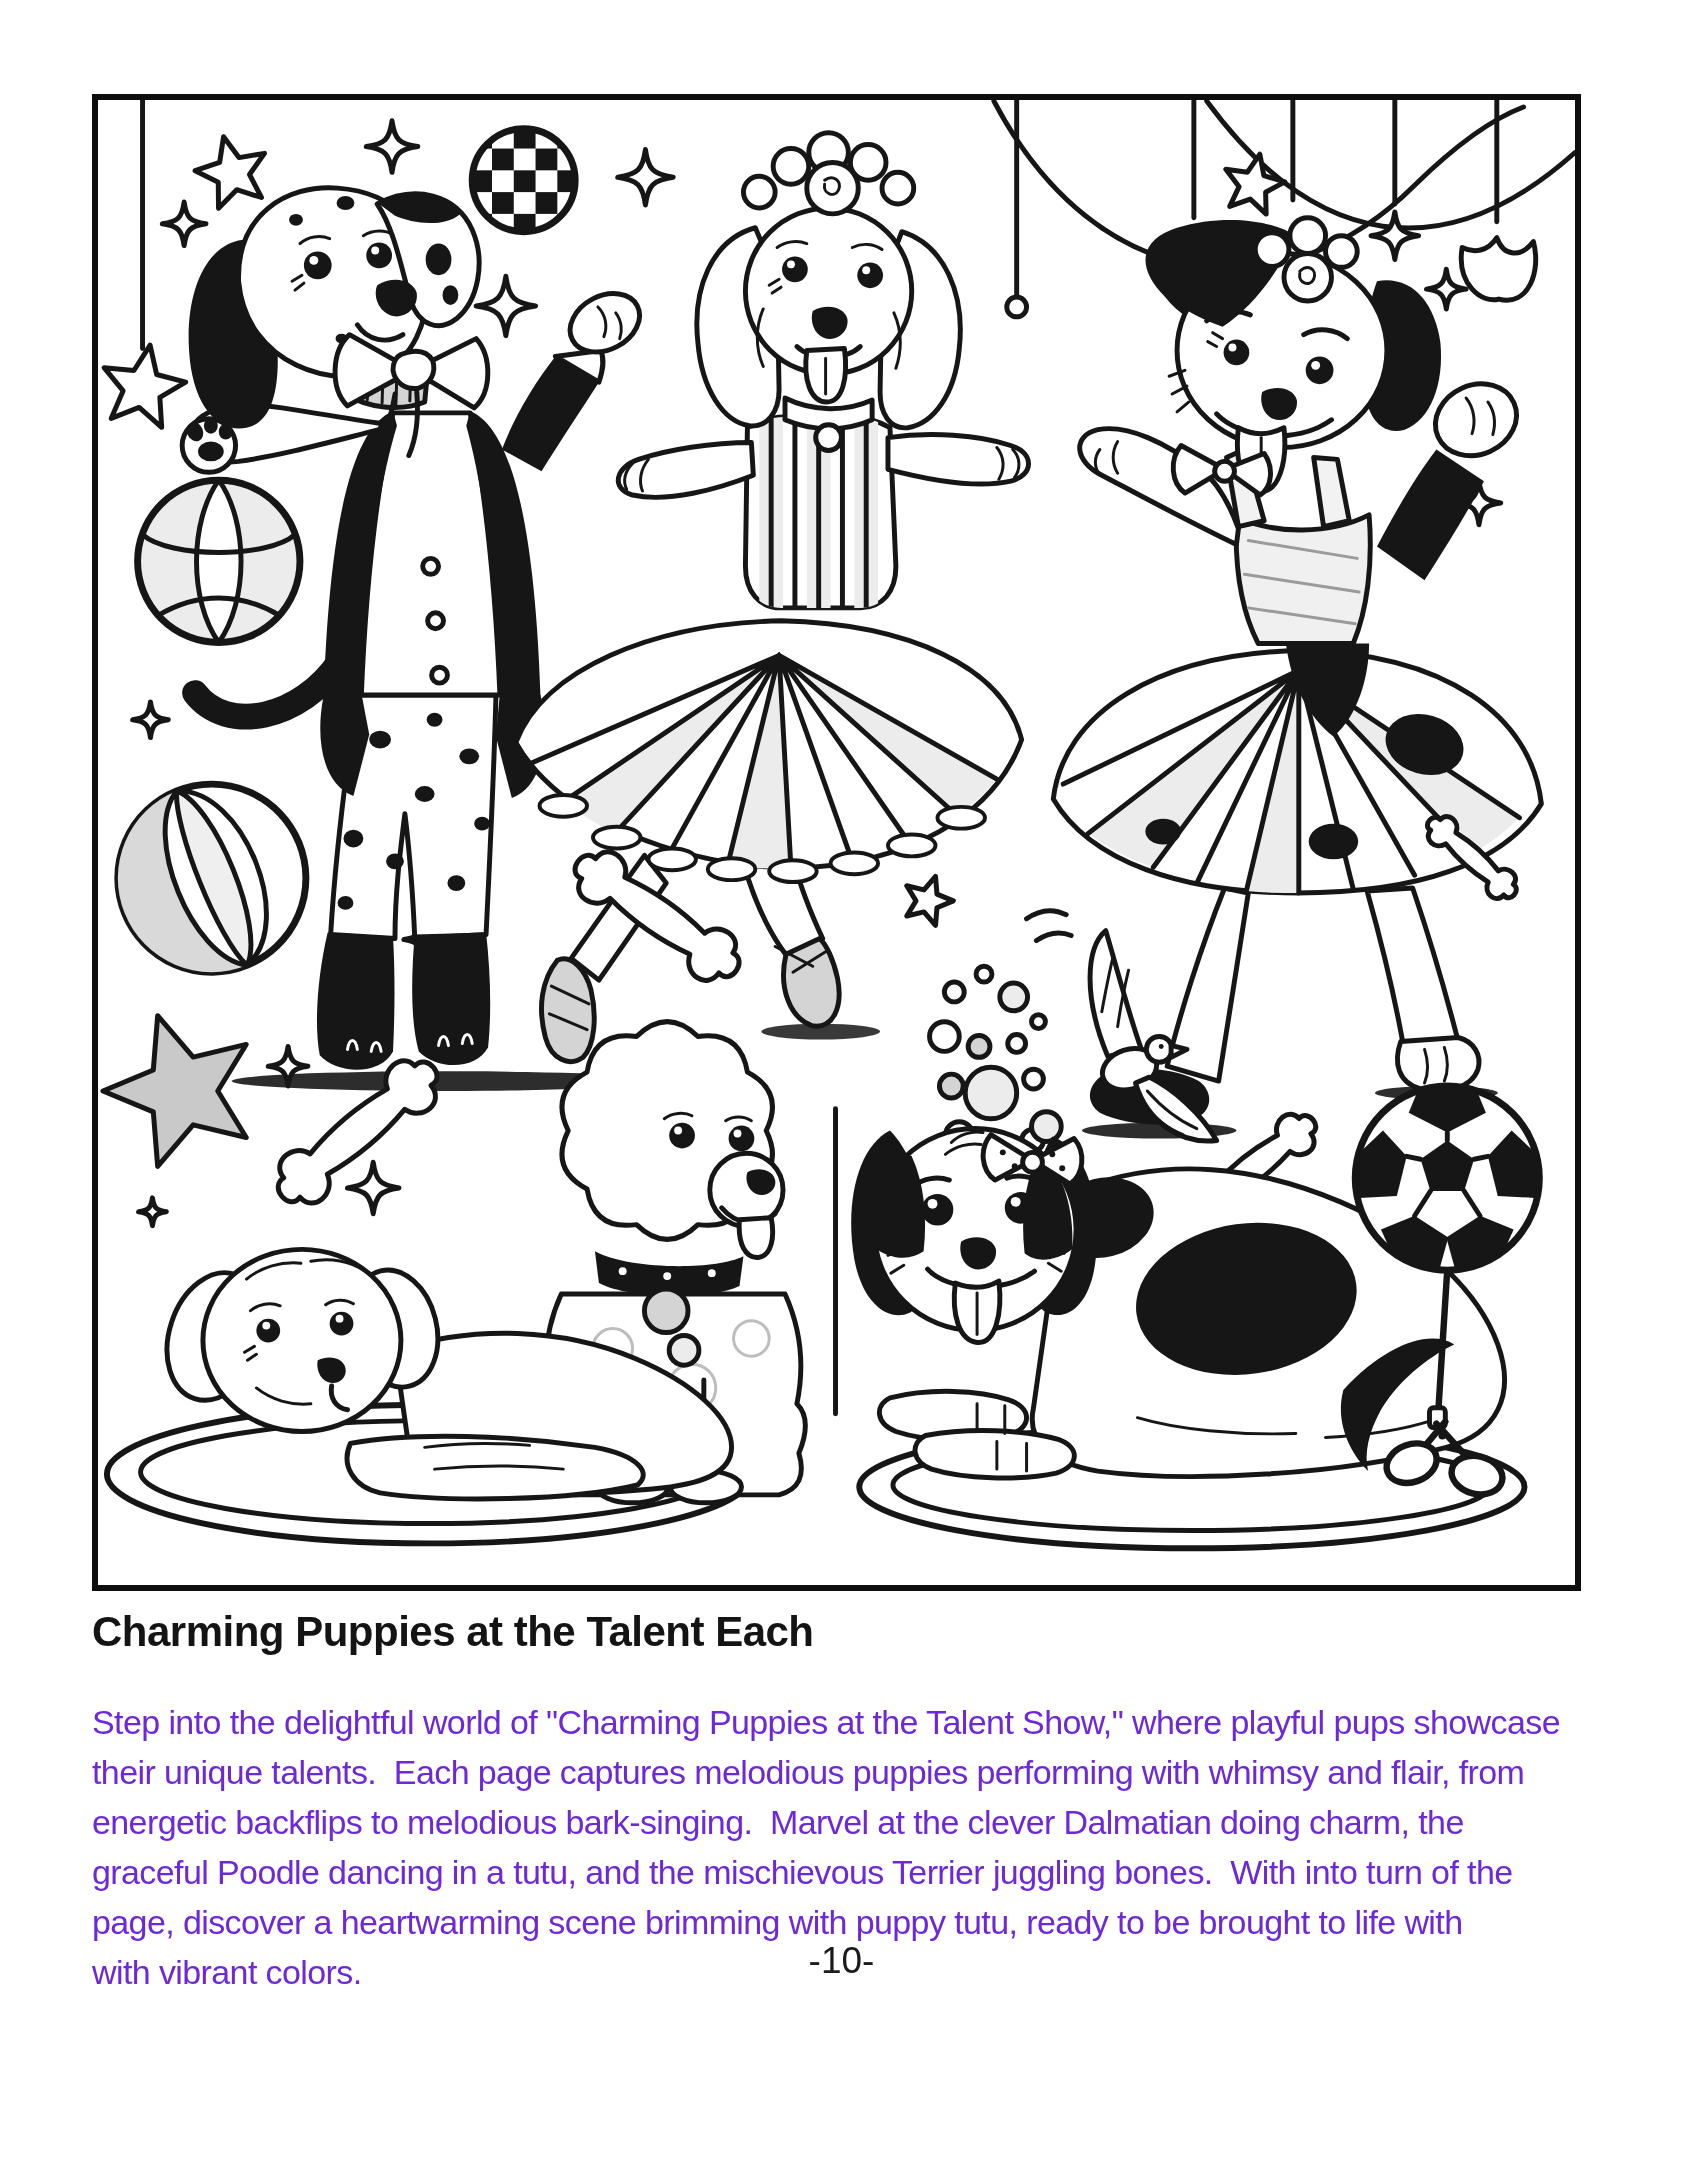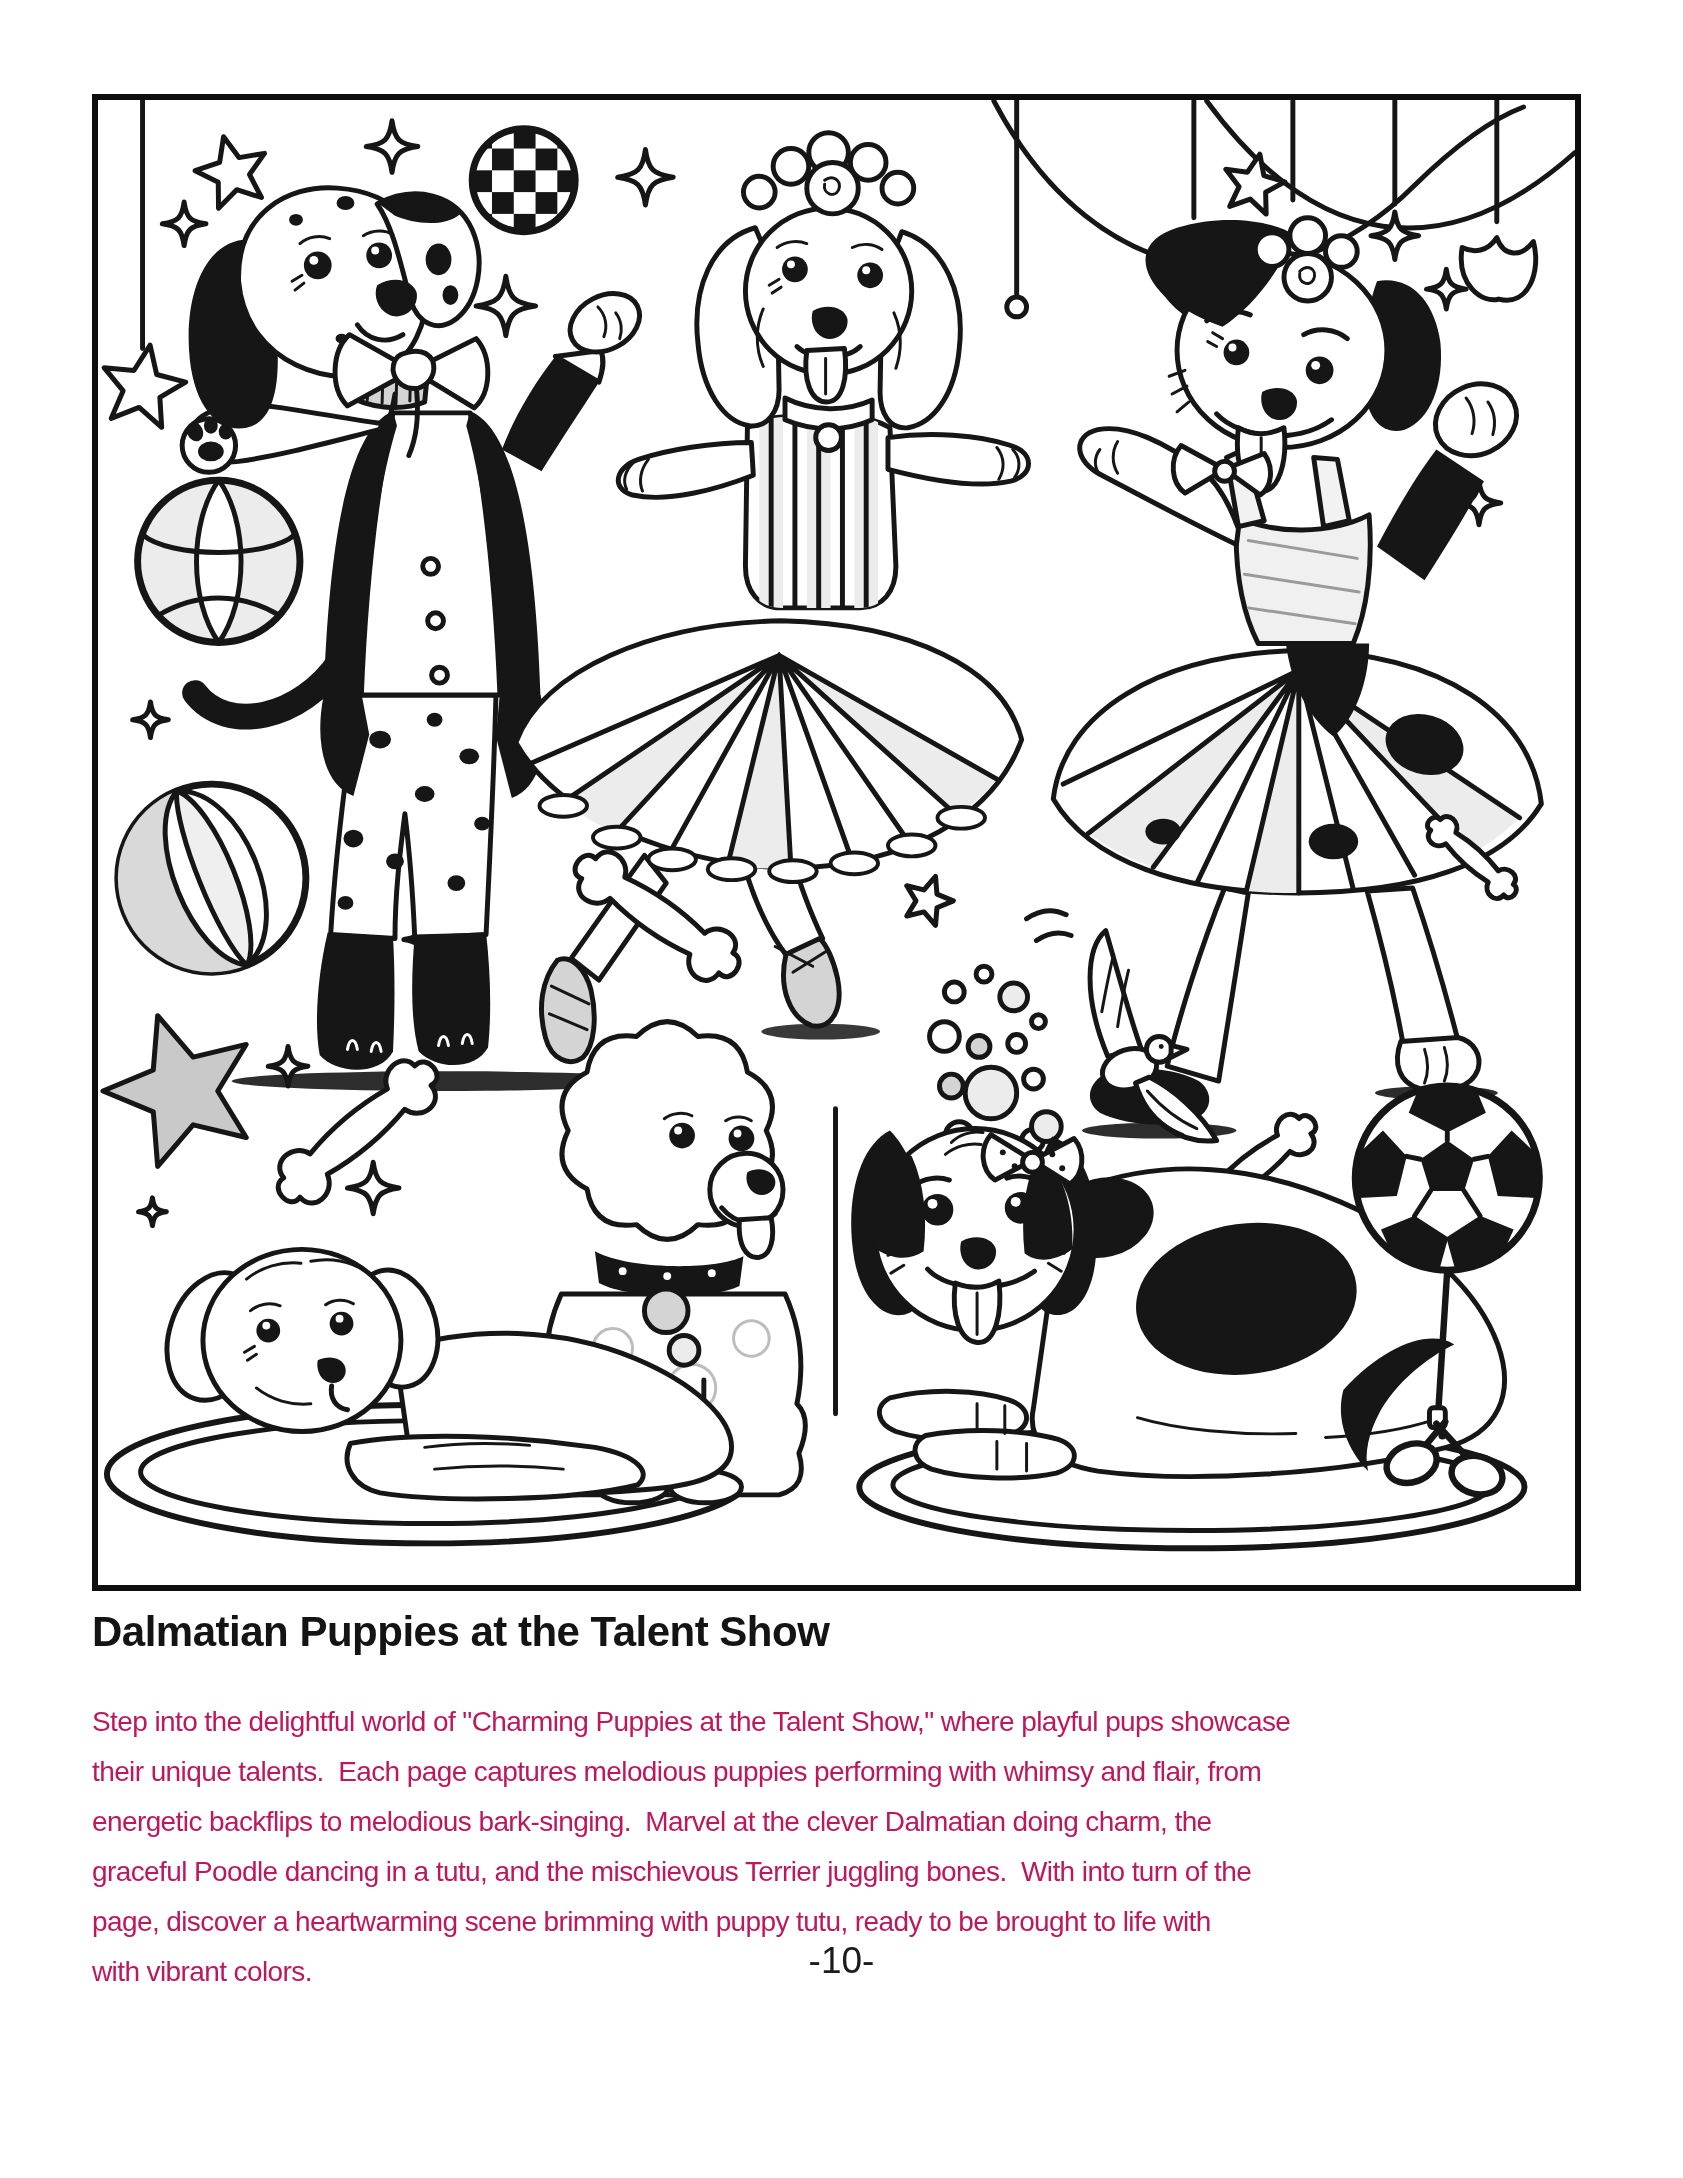--- a/index.html
+++ b/index.html
@@ -3,22 +3,22 @@
 <meta charset="utf-8">
 <style>
   html,body{margin:0;padding:0;background:#ffffff;}
   .page{position:relative;width:1683px;height:2178px;background:#ffffff;overflow:hidden;
         font-family:"Liberation Sans", sans-serif;color:#222;}
   .art-frame{position:absolute;left:92px;top:94px;width:1489px;height:1497px;
              border:6px solid #0e0e0e;box-sizing:border-box;background:#ffffff;}
   .art-frame svg{display:block;width:100%;height:100%;}
   .title{position:absolute;left:92px;top:1608px;font-size:42px;font-weight:700;color:#141414;
          letter-spacing:-0.5px;white-space:pre;}
-  .para{position:absolute;left:92px;top:1697px;width:1525px;font-size:28px;line-height:50px;
-        letter-spacing:-0.6px;color:#be185d;}
+  .para{position:absolute;left:92px;top:1697px;width:1525px;font-size:34px;line-height:50px;
+        letter-spacing:-0.6px;color:#6d28d9;}
   .para .pline{white-space:pre;}
   .footer{position:absolute;left:0;top:1940px;width:1683px;text-align:center;font-size:37px;color:#1c1c1c;}
   
   .s{stroke:#161616;stroke-width:5;fill:none;stroke-linecap:round;stroke-linejoin:round;}
   .s6{stroke:#161616;stroke-width:6.5;fill:none;stroke-linecap:round;stroke-linejoin:round;}
   .t{stroke:#161616;stroke-width:3;fill:none;stroke-linecap:round;}
   .w{fill:#ffffff;stroke:#161616;stroke-width:5;stroke-linejoin:round;}
   .b{fill:#161616;stroke:none;}
   .g1{fill:#ececec;stroke:#161616;stroke-width:5;stroke-linejoin:round;}
   .g2{fill:#d4d4d4;stroke:#161616;stroke-width:5;stroke-linejoin:round;}
@@ -455,21 +455,21 @@
         <path class="b" d="M1428 1040 L1462 1072 L1452 1108 L1414 1106 L1404 1066 Z"></path>
         <path class="b" d="M1430 1140 L1412 1180 L1372 1184 L1362 1148 L1396 1126 Z"></path>
         <path class="b" d="M1296 1140 L1314 1180 L1354 1184 L1364 1148 L1330 1126 Z"></path>
         <path class="b" d="M1298 1040 L1264 1072 L1274 1108 L1312 1106 L1322 1066 Z"></path>
         <path class="s" d="M1390 1069 L1404 1066 M1380 1101 L1396 1126 M1346 1101 L1330 1126 M1336 1069 L1322 1066 M1363 1050 L1363 1042"></path>
       </g>
     </g>
   </svg>
   </div>
 
-  <div class="title">Dalmatian Puppies at the Talent Show</div>
+  <div class="title">Charming Puppies at the Talent Each</div>
 
   <div class="para">
     <div class="pline">Step into the delightful world of "Charming Puppies at the Talent Show," where playful pups showcase</div>
     <div class="pline">their unique talents.  Each page captures melodious puppies performing with whimsy and flair, from</div>
     <div class="pline">energetic backflips to melodious bark-singing.  Marvel at the clever Dalmatian doing charm, the</div>
     <div class="pline">graceful Poodle dancing in a tutu, and the mischievous Terrier juggling bones.  With into turn of the</div>
     <div class="pline">page, discover a heartwarming scene brimming with puppy tutu, ready to be brought to life with</div>
     <div class="pline">with vibrant colors.</div>
   </div>
 

